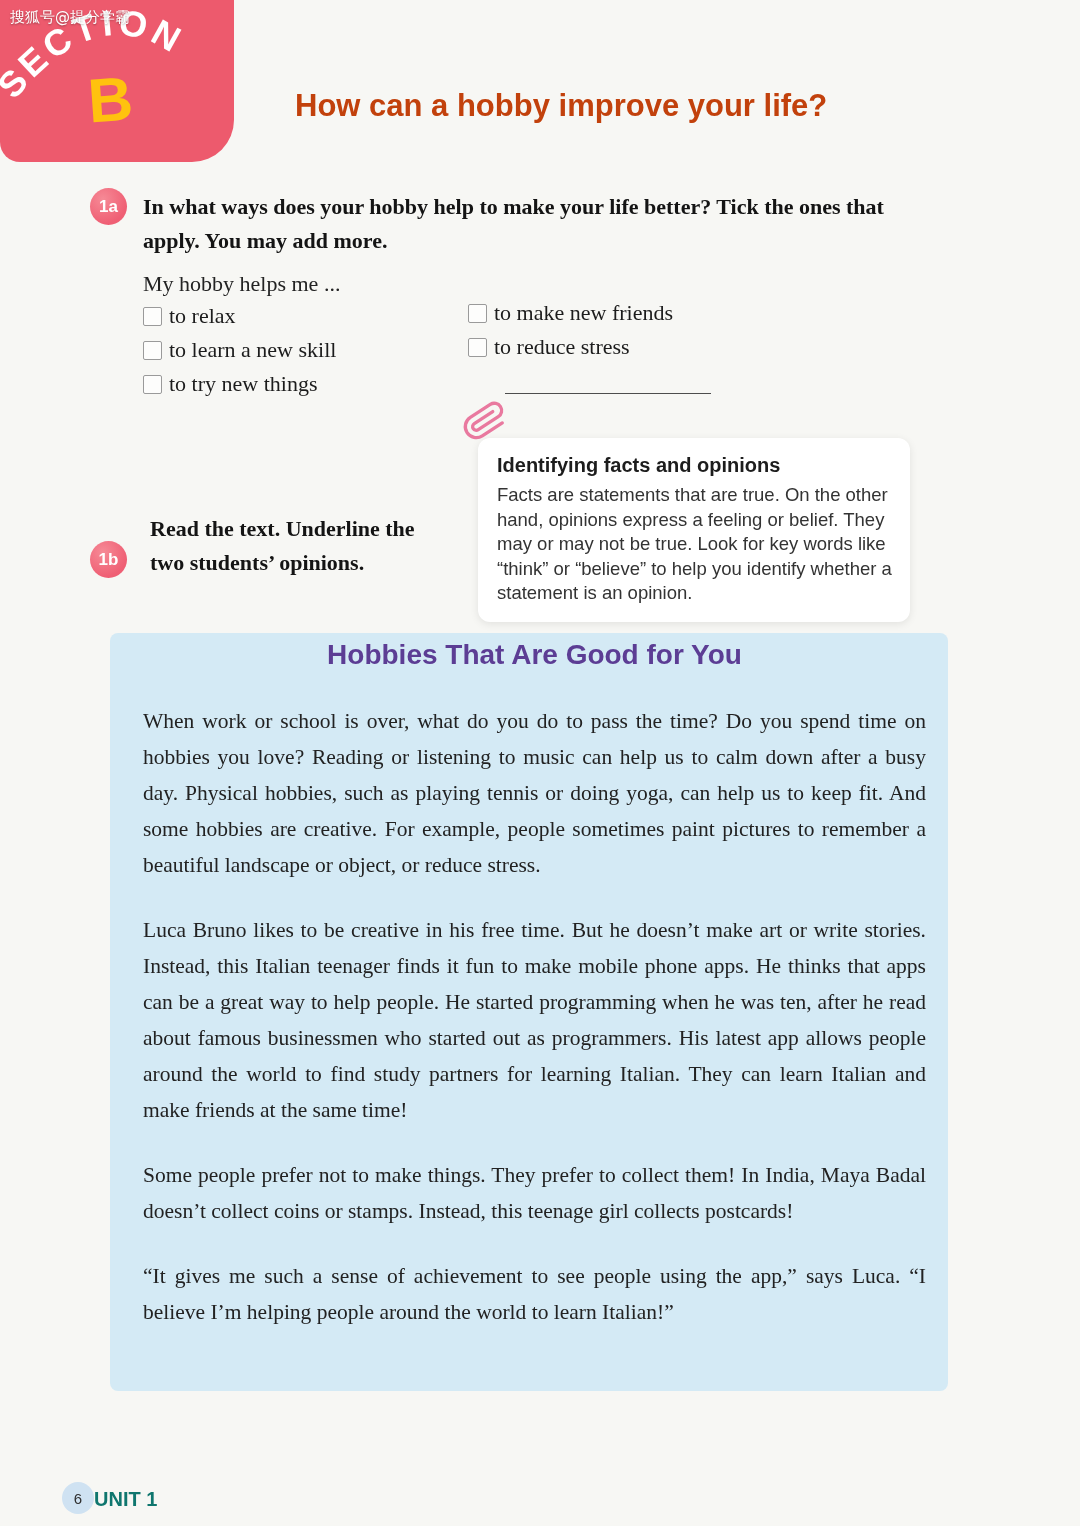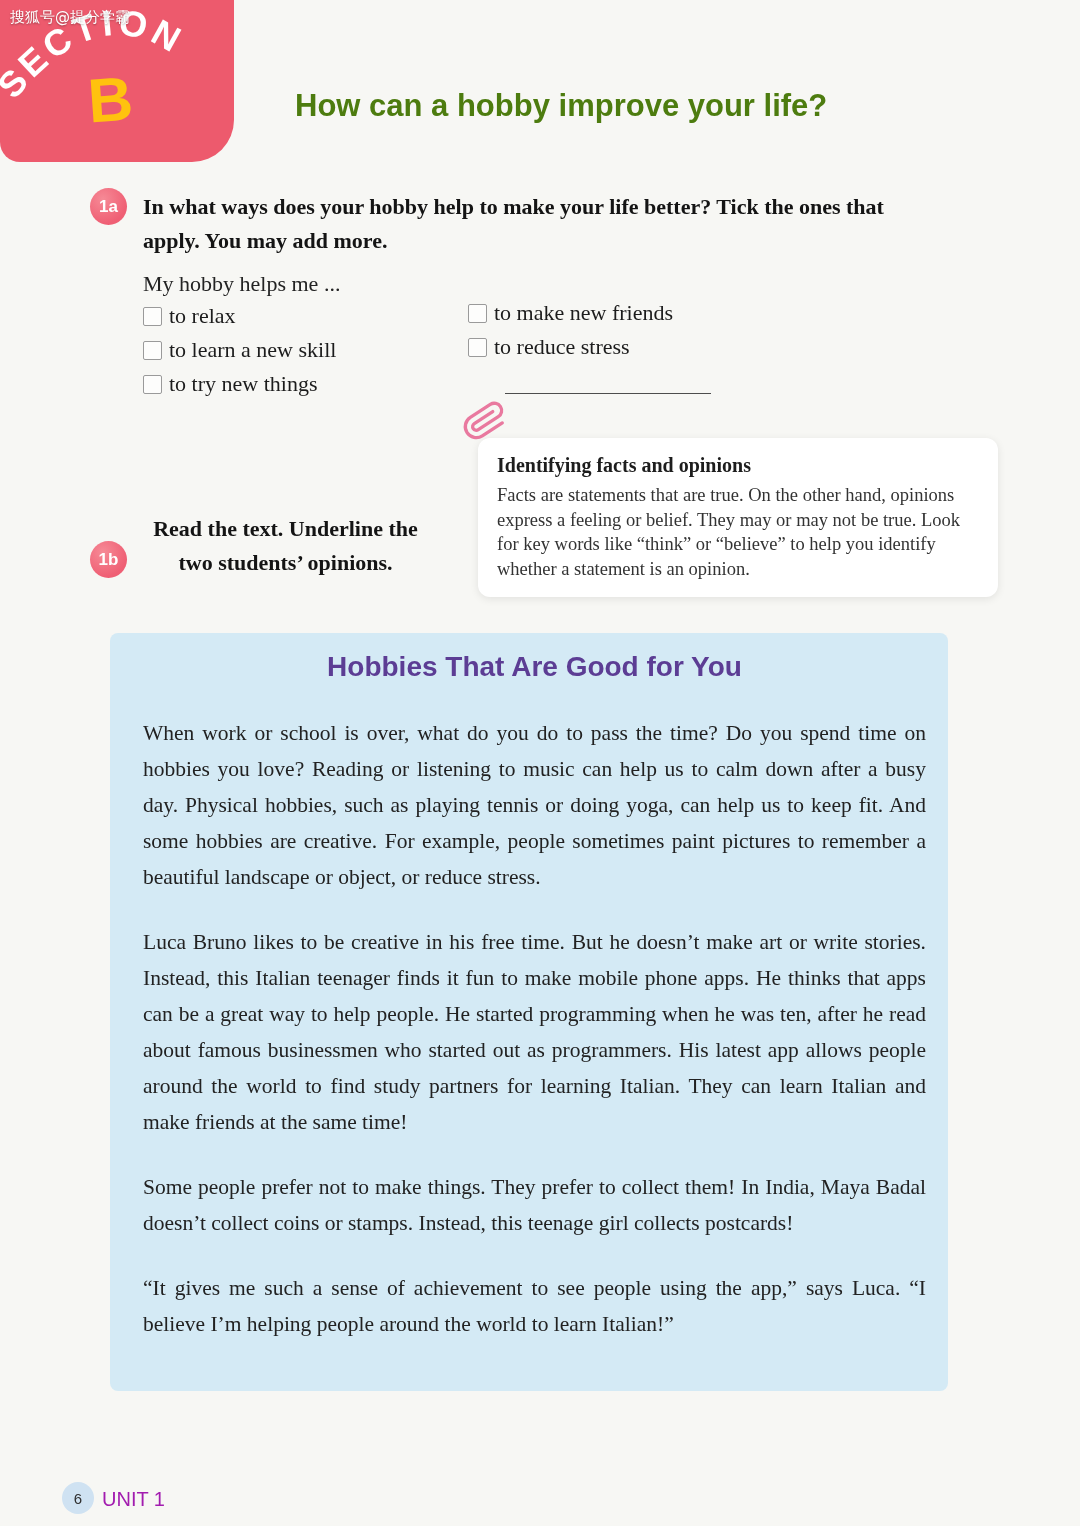--- a/index.html
+++ b/index.html
@@ -50,21 +50,21 @@
     z-index: 5;
   }
 
   
   .page-title {
     position: absolute;
     left: 295px; top: 88px;
     font-family: "Liberation Sans", sans-serif;
     font-weight: bold;
     font-size: 31px;
-    color: #4d7c0f;
+    color: #c2410c;
   }
 
   
   .badge {
     position: absolute;
     width: 37px; height: 37px;
     border-radius: 50%;
     background: radial-gradient(circle at 35% 30%, #f68a96, #ef5f74 70%);
     color: #ffffff;
     font-family: "Liberation Sans", sans-serif;
@@ -75,21 +75,21 @@
   .badge-1a { left: 90px; top: 188px; }
   .badge-1b { left: 90px; top: 541px; }
   .instruction {
     position: absolute;
     font-weight: bold;
     font-size: 22px;
     line-height: 34px;
     color: #141414;
   }
   .instruction-1a { left: 143px; top: 190px; width: 770px; }
-  .instruction-1b { left: 143px; top: 512px; width: 285px; text-align: center; }
+  .instruction-1b { left: 150px; top: 512px; width: 285px; }
 
   
   .lead {
     position: absolute;
     left: 143px; top: 271px;
     font-size: 22px;
   }
   .opt-col { position: absolute; display: flex; flex-direction: column; gap: 12px; }
   .opt-col-left  { left: 143px; top: 305px; }
   .opt-col-right { left: 468px; top: 302px; }
@@ -115,47 +115,47 @@
   
   .paperclip-icon {
     position: absolute;
     left: 463px; top: 399px;
     transform: rotate(12deg);
     z-index: 3;
   }
   .tip-box {
     position: absolute;
     left: 478px; top: 438px;
-    width: 520px;
+    width: 432px;
     background: #ffffff;
     border-radius: 12px;
     box-shadow: 0 2px 8px rgba(0,0,0,0.09);
     padding: 16px 18px 16px 19px;
-    font-family: Liberation Serif, serif;
+    font-family: Liberation Sans, sans-serif;
   }
   .tip-title {
     font-weight: bold;
     font-size: 20px;
     color: #1d1d1d;
     margin-bottom: 6px;
   }
   .tip-body {
     font-size: 18.5px;
     line-height: 24.5px;
     color: #333333;
   }
 
   
   .reading-box {
     position: absolute;
     left: 110px; top: 633px;
     width: 838px; height: 758px;
     background: #d4eaf5;
     border-radius: 8px;
-    padding: 18px 22px 0 33px;
+    padding: 6px 22px 0 33px;
   }
   .reading-title {
     font-family: "Liberation Sans", sans-serif;
     font-weight: bold;
     font-size: 28px;
     color: #5c3d94;
     text-align: center;
     margin-bottom: 32px;
   }
   .reading-box p {
@@ -173,25 +173,25 @@
     width: 32px; height: 32px;
     border-radius: 50%;
     background: #cfe2f2;
     color: #2e2e2e;
     font-family: "Liberation Sans", sans-serif;
     font-size: 15px;
     display: flex; align-items: center; justify-content: center;
   }
   .footer-unit {
     position: absolute;
-    left: 102px; top: 1488px;
-    font-family: "Liberation Sans", sans-serif;
-    font-weight: normal;
+    left: 94px; top: 1488px;
+    font-family: "Liberation Sans", sans-serif;
+    font-weight: bold;
     font-size: 20px;
-    color: #a21caf;
+    color: #0f766e;
   }
 </style>
 </head>
 <body>
 
 <div class="page">
 
   <div class="section-badge">
     <svg class="section-arc" width="234" height="162" viewBox="0 0 234 162">
       <defs>

